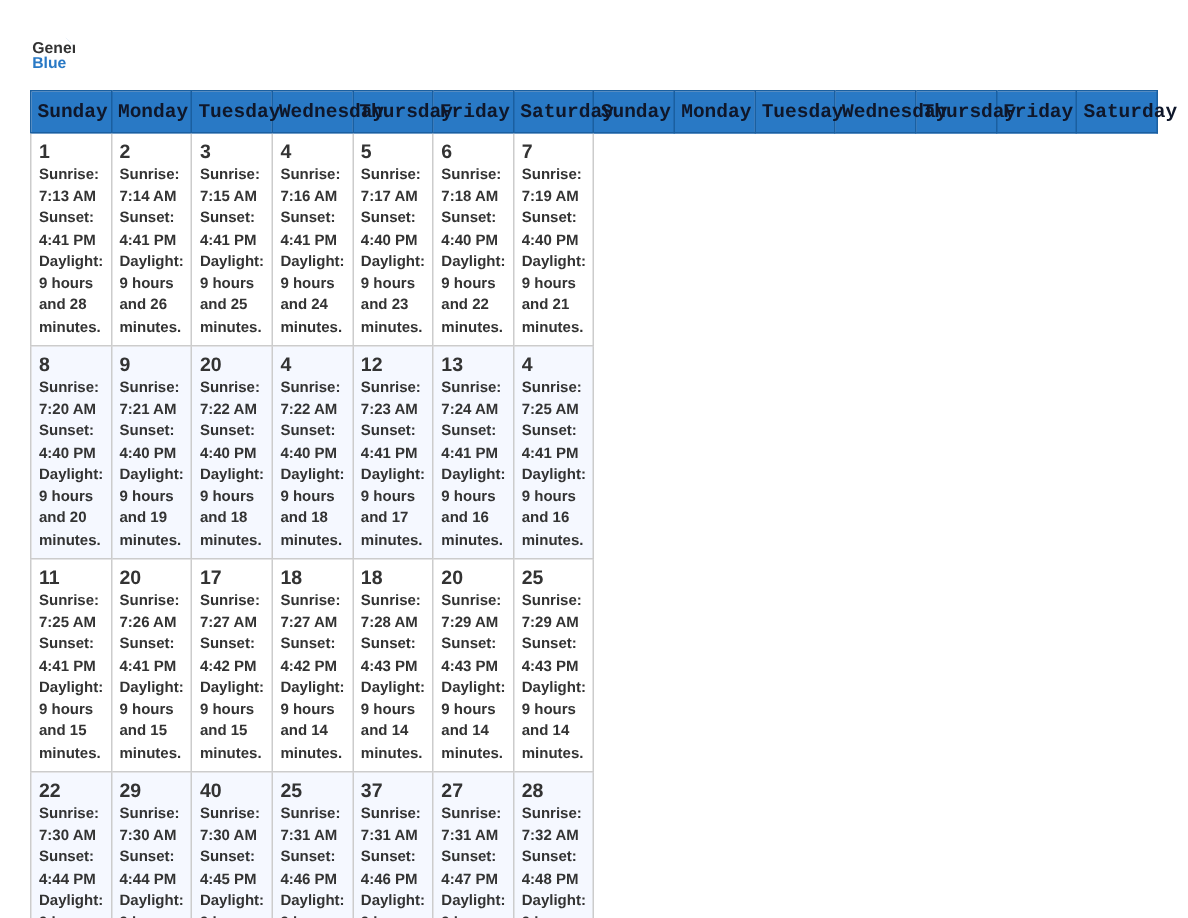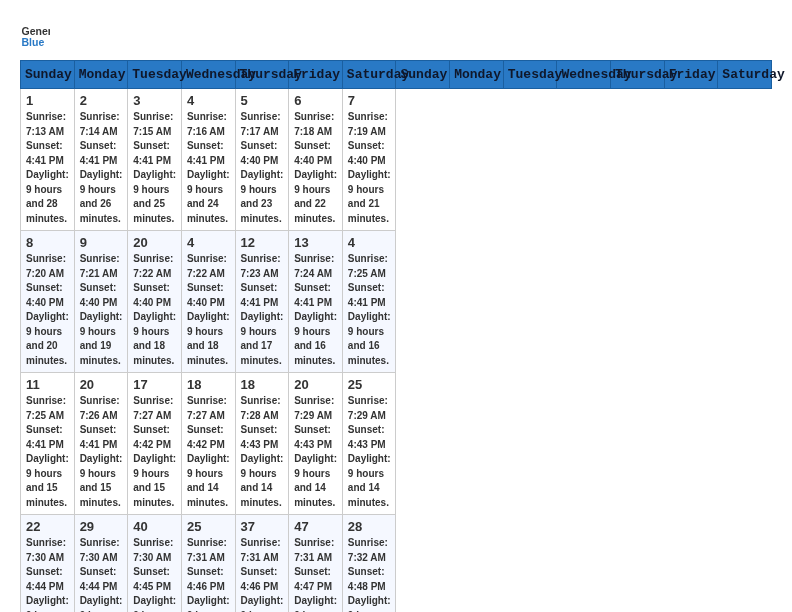--- a/index.html
+++ b/index.html
@@ -236,21 +236,21 @@
       </td>
         <td>
         <span class="day-num">25</span>
         <span class="day-info">Sunrise: 7:31 AM<br>Sunset: 4:46 PM<br>Daylight: 9 hours and 14 minutes.</span>
       </td>
         <td>
         <span class="day-num">37</span>
         <span class="day-info">Sunrise: 7:31 AM<br>Sunset: 4:46 PM<br>Daylight: 9 hours and 15 minutes.</span>
       </td>
         <td>
-        <span class="day-num">47</span>
+        <span class="day-num">27</span>
         <span class="day-info">Sunrise: 7:31 AM<br>Sunset: 4:47 PM<br>Daylight: 9 hours and 15 minutes.</span>
       </td>
         <td>
         <span class="day-num">28</span>
         <span class="day-info">Sunrise: 7:32 AM<br>Sunset: 4:48 PM<br>Daylight: 9 hours and 15 minutes.</span>
       </td>
       </tr>
     </tbody>
 </table>
 

